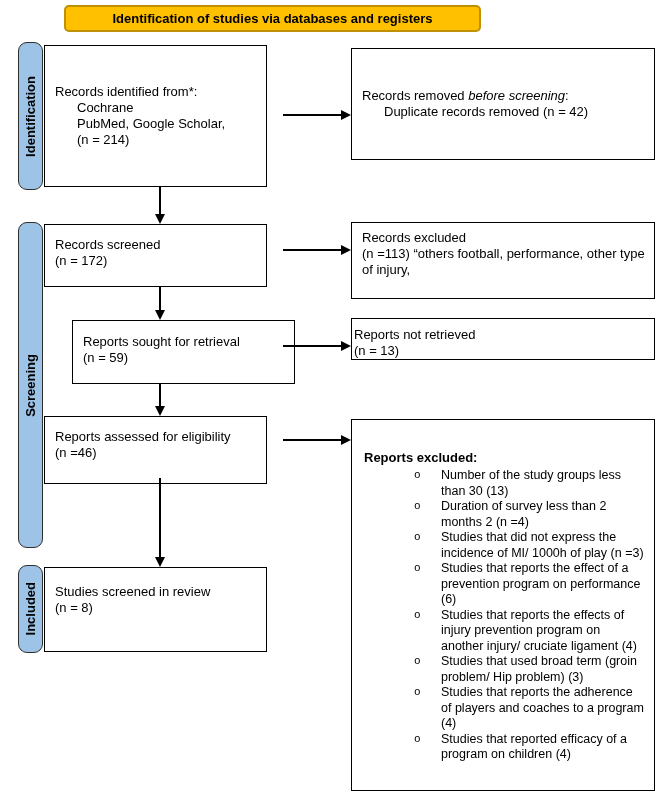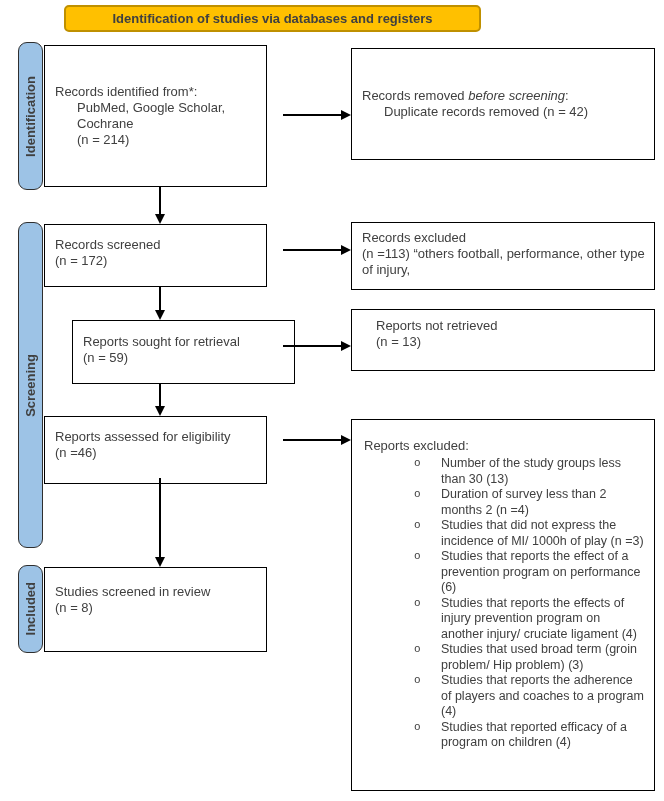--- a/index.html
+++ b/index.html
@@ -1,18 +1,18 @@
 <!DOCTYPE html>
 <html><head>
 <meta charset="utf-8">
 <style>
   html,body{margin:0;padding:0;background:#ffffff;}
   .canvas{
     position:relative;width:664px;height:801px;background:#ffffff;
-    font-family:"Liberation Sans",sans-serif;color:#404040;overflow:hidden;border-radius:11px;
+    font-family:"Liberation Sans",sans-serif;color:#000000;overflow:hidden;border-radius:11px;
   }
   
   .banner{
     position:absolute;left:64px;top:5px;width:417px;height:27px;
     background:#FFC000;border:2px solid #BF9000;border-radius:5px;
     display:flex;align-items:center;justify-content:center;
     font-size:13px;font-weight:bold;box-sizing:border-box;
   }
   
   .stage{
@@ -31,27 +31,27 @@
   .box{
     position:absolute;background:#fff;border:1.5px solid #000;
     box-sizing:border-box;font-size:13px;line-height:16px;
   }
   .col-left{left:44px;width:223px;}
   .col-right{left:351px;width:304px;}
   .box-records-identified{top:45px;height:142px;padding:0 8px 0 10px;display:flex;flex-direction:column;justify-content:center;}
   .box-records-removed{top:48px;height:112px;padding:0 8px 0 10px;display:flex;flex-direction:column;justify-content:center;}
   .indent{padding-left:22px;}
   .box-records-screened{top:224px;height:63px;padding:12px 8px 0 10px;}
-  .box-records-excluded{top:222px;height:68px;padding:7px 8px 0 10px;}
+  .box-records-excluded{top:222px;height:77px;padding:7px 8px 0 10px;}
   .box-reports-sought{top:320px;height:64px;padding:13px 8px 0 10px;margin-left:28px;}
-  .box-reports-not-retrieved{top:309px;height:62px;padding:8px 8px 0 24px;}
+  .box-reports-not-retrieved{top:318px;height:42px;padding:8px 8px 0 2px;}
   .box-reports-assessed{top:416px;height:68px;padding:12px 8px 0 10px;}
   .box-studies-included{top:567px;height:85px;padding:16px 8px 0 10px;}
   .box-reports-excluded{top:419px;height:372px;padding:14px 10px 8px 12px;}
-  .box-reports-excluded .box-title{font-weight:normal;margin:4px 0 2px 0;}
+  .box-reports-excluded .box-title{font-weight:bold;margin:16px 0 2px 0;}
   .excl-list{list-style:none;margin:0;padding:0;font-size:12.5px;line-height:15.5px;}
   .excl-list li{display:flex;align-items:flex-start;padding-left:50px;}
   .excl-list .bullet{
     flex:0 0 27px;font-family:"Liberation Mono",monospace;
     font-size:11px;line-height:15.5px;
   }
   .excl-list .item-text{flex:1;}
   .italic{font-style:italic;}
   
   .arrow-h{position:absolute;height:1.5px;background:#000;}
@@ -87,22 +87,22 @@
   </div>
   <div class="stage stage-screening">
     <span>Screening</span>
   </div>
   <div class="stage stage-included">
     <span>Included</span>
   </div>
 
   <div class="box col-left box-records-identified">
     <div>Records identified from*:</div>
+    <div class="indent">Cochrane</div>
     <div class="indent">PubMed, Google Scholar,</div>
-    <div class="indent">Cochrane</div>
     <div class="indent">(n = 214)</div>
   </div>
 
   <div class="box col-right box-records-removed">
     <div><span>Records removed </span><span class="italic">before screening</span><span>:</span></div>
     <div class="indent">Duplicate records removed (n = 42)</div>
   </div>
 
   <div class="box col-left box-records-screened">
     <div>Records screened</div>

